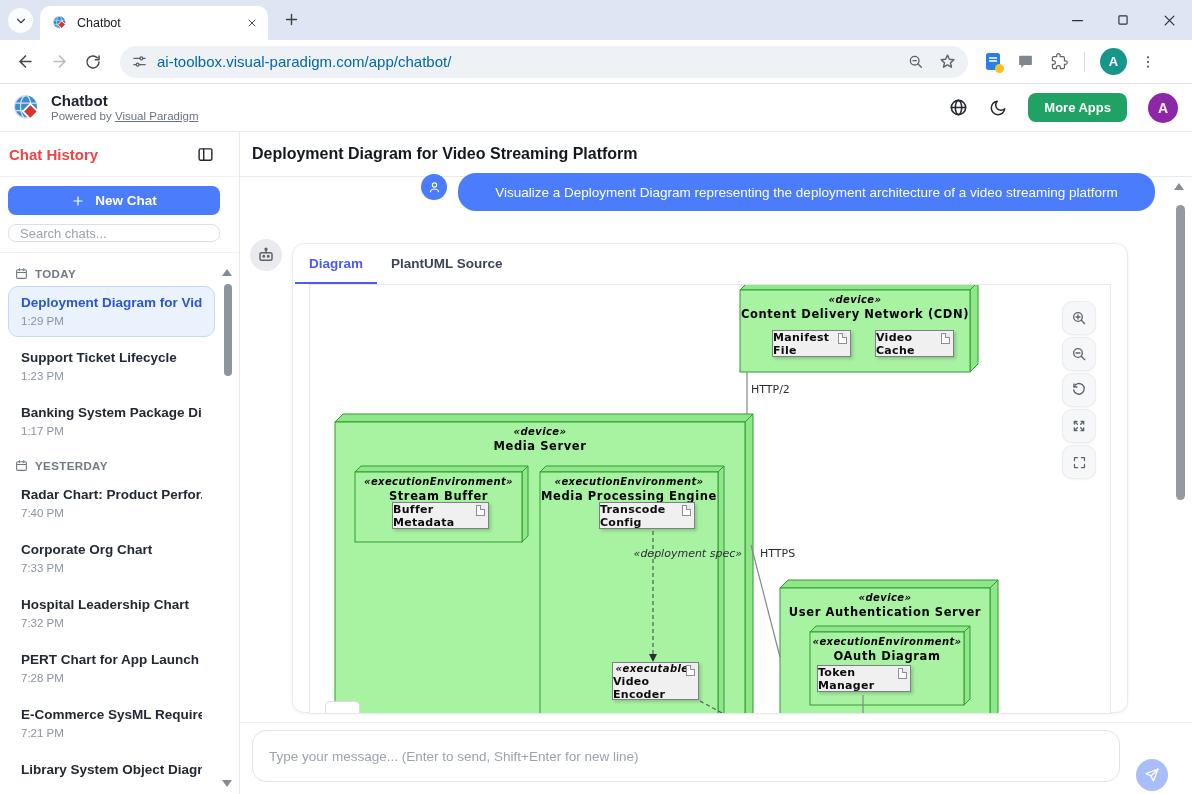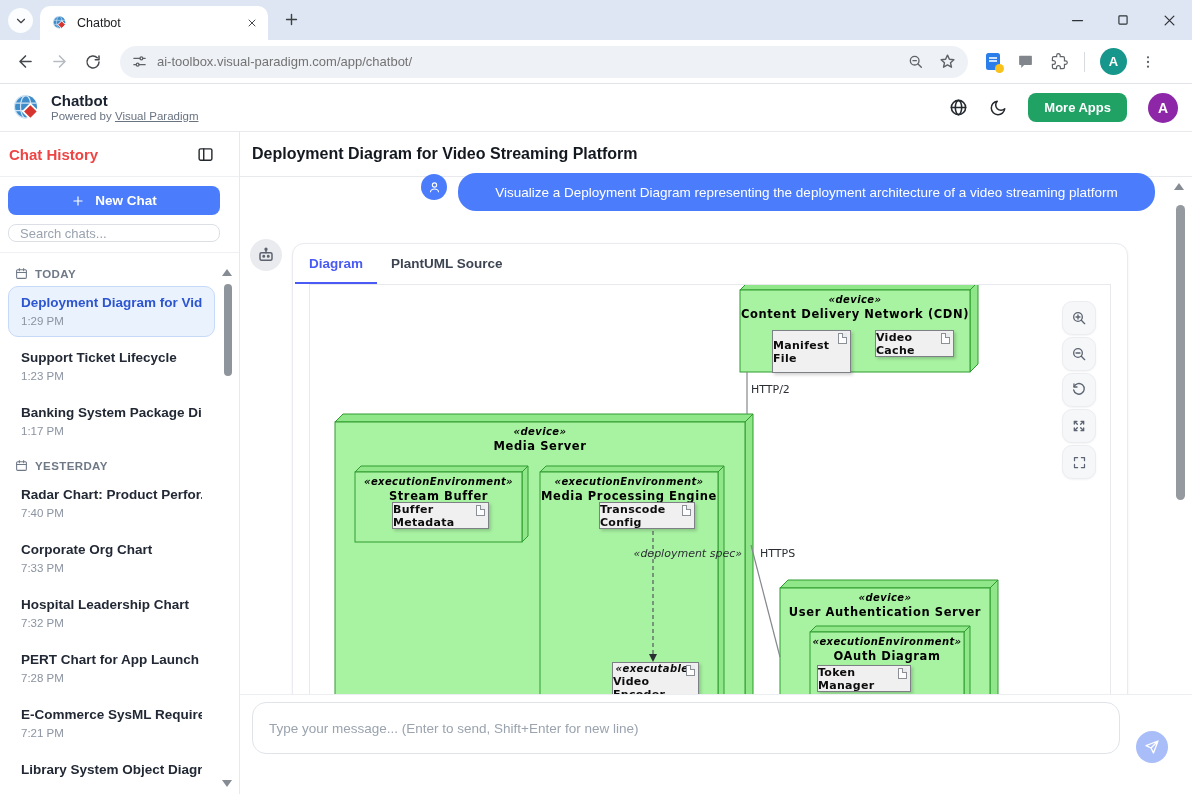--- a/index.html
+++ b/index.html
@@ -12,21 +12,21 @@
 .btab{position:absolute;left:40px;top:6px;width:228px;height:34px;background:#fff;border-radius:10px 10px 0 0;display:flex;align-items:center;padding:0 10px 0 12px;gap:9px}
 .btab-title{font-size:12.5px;color:#202124;flex:1}
 .tabclose{color:#45494d}
 .newtab{position:absolute;left:283px;top:11px;color:#3c4043}
 .winbtns{position:absolute;right:0;top:0;height:40px;display:flex}
 .winbtn{width:46px;height:40px;display:flex;align-items:center;justify-content:center;color:#2f3338}
 .toolbar{height:44px;background:#fff;border-bottom:1px solid #e1e4e8;display:flex;align-items:center;padding:0 8px;position:relative}
 .nav-ic{width:30px;height:30px;display:flex;align-items:center;justify-content:center;border-radius:50%;color:#45494d;margin:0 2px}
 .nav-ic.dis{color:#b7bcc2}
 .omni{width:848px;height:32px;background:#eef1f6;border-radius:16px;display:flex;align-items:center;padding:0 12px;margin-left:10px}
-.url-text{font-size:13px;color:#737373;margin-left:10px}
+.url-text{font-size:15px;color:#0369a1;margin-left:10px}
 .o-ic{color:#5f6368}
 .ext-row{display:flex;align-items:center;gap:17px;margin-left:18px;color:#5f6368}
 .doc-ext{width:14px;height:17px;background:#2b7de9;border-radius:2.5px;position:relative}
 .doc-ext::before{content:"";position:absolute;left:3px;top:4px;width:8px;height:2px;background:#cfe2fb;box-shadow:0 3px 0 #cfe2fb}
 .doc-ext::after{content:"";position:absolute;right:-4px;bottom:-3px;width:9px;height:9px;border-radius:50%;background:#f9c11c}
 .vsep{width:1px;height:20px;background:#d7dadf;margin-left:16px}
 .chrome-avatar{width:27px;height:27px;border-radius:50%;background:#17968c;color:#fff;font-weight:700;font-size:13px;display:flex;align-items:center;justify-content:center;margin-left:15px}
 .kebab{margin-left:13px;margin-right:4px;color:#5f6368}
 
 .appheader{height:48px;border-bottom:1px solid #e7e9ed;display:flex;align-items:center;padding:0 12px;background:#fff}
@@ -80,21 +80,21 @@
 .art.two{flex-direction:column;justify-content:center}
 .doc{position:absolute;top:2px;right:3px;width:9px;height:11px;background:#fdfdfd;border:1px solid #8a9095}
 .doc::before{content:"";position:absolute;right:-1px;top:-1px;width:4px;height:4px;background:#e8eaec;border-left:1px solid #8a9095;border-bottom:1px solid #8a9095}
 .elab{position:absolute;font-family:"DejaVu Sans",sans-serif;font-size:11px;color:#2b2f33}
 .elab.it{font-style:italic}
 .vbadge{position:absolute;left:15px;top:416px;width:35px;height:14px;background:#fff;border:1px solid #d9dde3;border-radius:5px 5px 0 0}
 .ctrl{position:absolute;left:769px;top:57px;display:flex;flex-direction:column;gap:2px}
 .ctrl button{width:34px;height:34px;border-radius:10px;background:#f6f7f9;border:1px solid #ecedf1;color:#5d6572;display:flex;align-items:center;justify-content:center;box-shadow:0 1px 2px rgba(0,0,0,.05);cursor:pointer}
 .m-up{position:absolute;right:8px;top:51px}
 .m-thumb{position:absolute;right:7px;top:73px;width:9px;height:295px;border-radius:5px;background:#949a9f}
-.composer{position:absolute;left:0;right:0;bottom:0;height:100px;background:#fff;border-top:1px solid #eceef2}
+.composer{position:absolute;left:0;right:0;bottom:0;height:72px;background:#fff;border-top:1px solid #eceef2}
 .composer input{position:absolute;left:12px;top:7px;width:868px;height:52px;border:1px solid #e0e4ea;border-radius:14px;padding:0 16px;font-size:13.5px;color:#333;outline:none;font-family:inherit}
 .composer input::placeholder{color:#9aa3ae}
 .send{position:absolute;left:896px;top:36px;width:32px;height:32px;border-radius:50%;background:#a9bdf9;border:none;display:flex;align-items:center;justify-content:center;color:#fff;cursor:pointer}
 </style>
 </head>
 <body>
 
 <div class="tabstrip">
   <div class="chev">
       <svg class="sv" width="14" height="14" viewBox="0 0 24 24">
@@ -396,21 +396,21 @@
         </div>
         <div class="nlab" style="left:470px;top:306px;width:210px">
           <div class="st">«device»</div>
           <div class="nm">User Authentication Server</div>
         </div>
         <div class="nlab" style="left:500px;top:350px;width:154px">
           <div class="st">«executionEnvironment»</div>
           <div class="nm">OAuth Diagram</div>
         </div>
 
-        <div class="art" style="left:462px;top:45px;width:79px;height:43px">
+        <div class="art" style="left:462px;top:45px;width:79px;height:27px">
             <span class="doc"></span>
             <span>Manifest File</span>
           </div>
         <div class="art" style="left:565px;top:45px;width:79px;height:27px">
             <span class="doc"></span>
             <span>Video Cache</span>
           </div>
         <div class="art" style="left:82px;top:217px;width:97px;height:27px">
             <span class="doc"></span>
             <span>Buffer Metadata</span>

